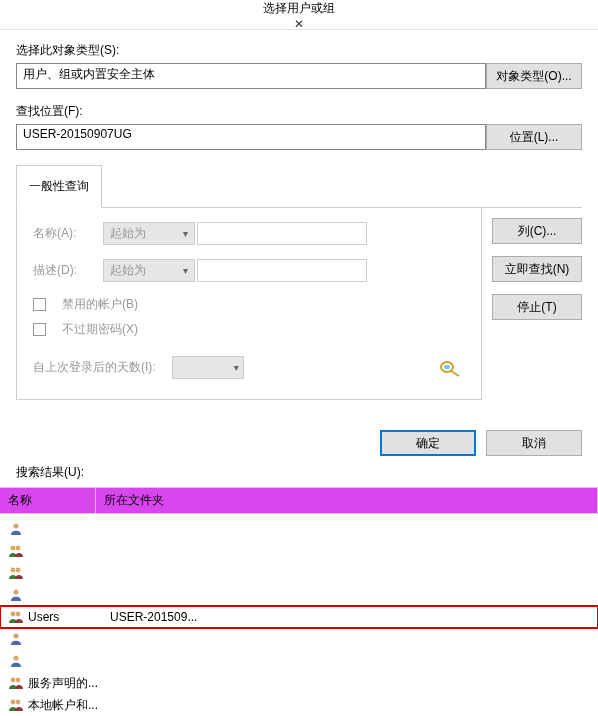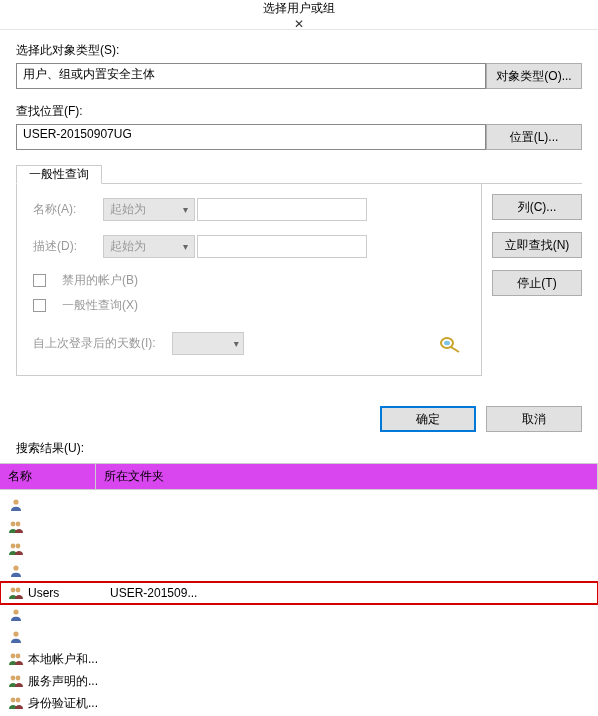--- a/index.html
+++ b/index.html
@@ -7,21 +7,21 @@
 .titlebar { display: flex; align-items: center; height: 30px; padding: 0 8px; border-bottom: 1px solid #e5e5e5; flex-direction: column; }
 .titlebar .title { flex: 1; }
 .titlebar .close { width: 40px; height: 100%; display:flex; align-items:center; justify-content:center; font-size: 16px; color:#333; }
 .content { padding: 12px 16px 12px 16px; }
 .lbl { margin-bottom: 4px; }
 .row-field { display:flex; gap:0; margin-bottom:14px; align-items:center; }
 .txtbox { flex:1; height:26px; border:1px solid #888; padding:2px 6px; background:#fff; }
 .btn { height:26px; min-width:96px; background:#e1e1e1; border:1px solid #adadad; display:flex; align-items:center; justify-content:center; cursor:default; padding:0 8px; }
 .btn.primary { border:2px solid #0078d7; }
 .tabrow { border-bottom:1px solid #ccc; display:flex; margin-top:4px; }
-.tab { border:1px solid #ccc; border-bottom:1px solid #fff; padding:0 12px; background:#fff; position:relative; top:1px; }
+.tab { border:1px solid #ccc; border-bottom:1px solid #fff; padding:12px 12px; background:#fff; position:relative; top:1px; }
 .panel-wrap { display:flex; gap:10px; }
 .panel { border:1px solid #ccc; border-top:none; padding:14px 16px 20px 16px; flex:1; }
 .sidebtns { display:flex; flex-direction:column; gap:12px; padding-top:10px; }
 .sidebtns .btn { min-width:90px; }
 .frow { display:flex; align-items:center; gap:2px; margin-bottom:14px; }
 .frow .flabel { width:68px; color:#999; }
 .select { width:92px; height:23px; background:#e6e6e6; border:1px solid #ccc; display:flex; align-items:center; justify-content:space-between; padding:0 6px; color:#999; }
 .select .arr { font-size:10px; color:#666; }
 .finput { width:170px; height:23px; border:1px solid #ccc; background:#fff; }
 .chk { display:flex; align-items:center; gap:16px; color:#999; margin-bottom:8px; }
@@ -98,21 +98,21 @@
         </div>
         <div class="finput"></div>
       </div>
 
       <div class="chk">
         <span class="box"></span>
         <span>禁用的帐户(B)</span>
       </div>
       <div class="chk">
         <span class="box"></span>
-        <span>一般性查询(X)</span>
+        <span>不过期密码(X)</span>
       </div>
 
       <div class="lastrow">
         <span>自上次登录后的天数(I):</span>
         <div class="spin">
           <span class="arr">▾</span>
         </div>
         <span class="magnif">
           <svg viewBox="0 0 28 18">
               <ellipse cx="10" cy="8" rx="6" ry="5" fill="none" stroke="#c9a227" stroke-width="2"></ellipse>
@@ -234,41 +234,41 @@
       </div>
       <div class="grow">
         <span class="ico">
           <svg width="16" height="16" viewBox="0 0 16 16">
             <circle cx="5" cy="5" r="2.4" fill="#d8a86a"></circle>
             <circle cx="10" cy="5" r="2.4" fill="#d8a86a"></circle>
             <path d="M1 14c0-3 2-4 4-4s4 1 4 4" fill="#3a7a3a"></path>
             <path d="M7 14c0-3 2-4 4-4s4 1 4 4" fill="#8a3a3a"></path>
           </svg>
         </span>
+        <span class="n">服务声明的...</span>
+        <span class="f"></span>
+      </div>
+      <div class="grow">
+        <span class="ico">
+          <svg width="16" height="16" viewBox="0 0 16 16">
+            <circle cx="5" cy="5" r="2.4" fill="#d8a86a"></circle>
+            <circle cx="10" cy="5" r="2.4" fill="#d8a86a"></circle>
+            <path d="M1 14c0-3 2-4 4-4s4 1 4 4" fill="#3a7a3a"></path>
+            <path d="M7 14c0-3 2-4 4-4s4 1 4 4" fill="#8a3a3a"></path>
+          </svg>
+        </span>
         <span class="n">本地帐户和...</span>
         <span class="f"></span>
       </div>
       <div class="grow">
         <span class="ico">
           <svg width="16" height="16" viewBox="0 0 16 16">
             <circle cx="5" cy="5" r="2.4" fill="#d8a86a"></circle>
             <circle cx="10" cy="5" r="2.4" fill="#d8a86a"></circle>
             <path d="M1 14c0-3 2-4 4-4s4 1 4 4" fill="#3a7a3a"></path>
             <path d="M7 14c0-3 2-4 4-4s4 1 4 4" fill="#8a3a3a"></path>
           </svg>
         </span>
-        <span class="n">服务声明的...</span>
-        <span class="f"></span>
-      </div>
-      <div class="grow">
-        <span class="ico">
-          <svg width="16" height="16" viewBox="0 0 16 16">
-            <circle cx="5" cy="5" r="2.4" fill="#d8a86a"></circle>
-            <circle cx="10" cy="5" r="2.4" fill="#d8a86a"></circle>
-            <path d="M1 14c0-3 2-4 4-4s4 1 4 4" fill="#3a7a3a"></path>
-            <path d="M7 14c0-3 2-4 4-4s4 1 4 4" fill="#8a3a3a"></path>
-          </svg>
-        </span>
         <span class="n">身份验证机...</span>
         <span class="f"></span>
       </div>
     </div>
 </div>
 
 </body></html>

